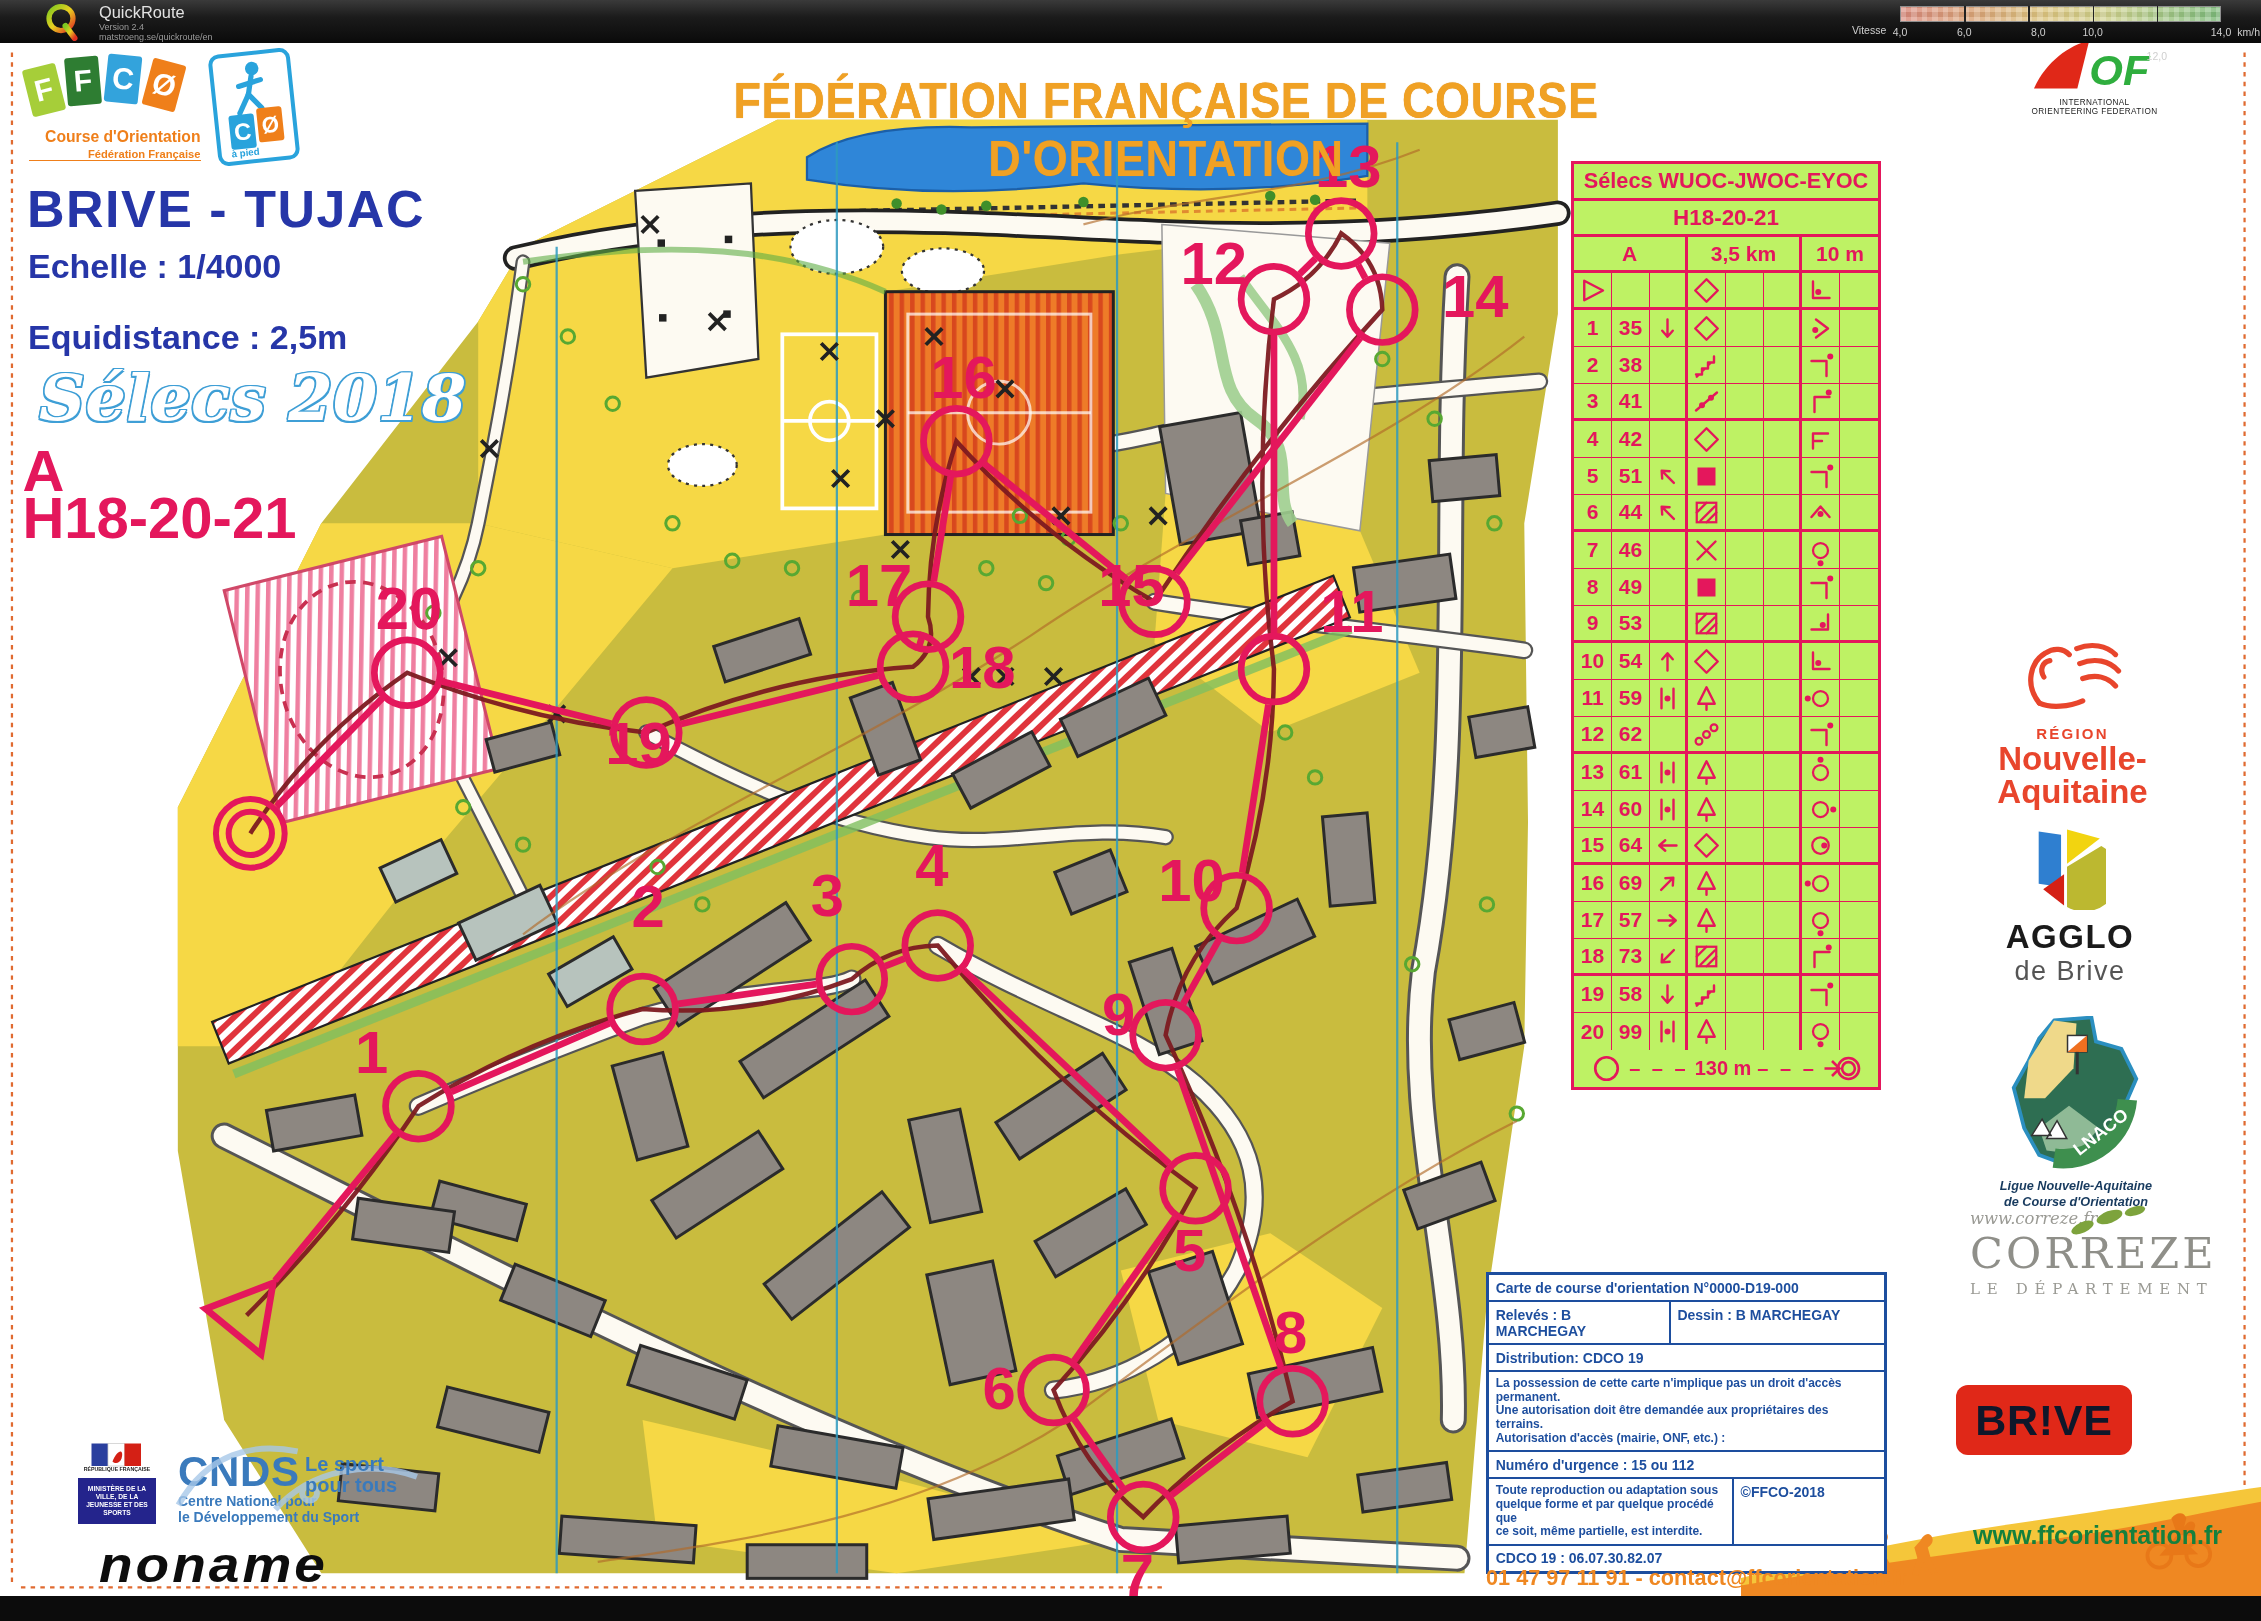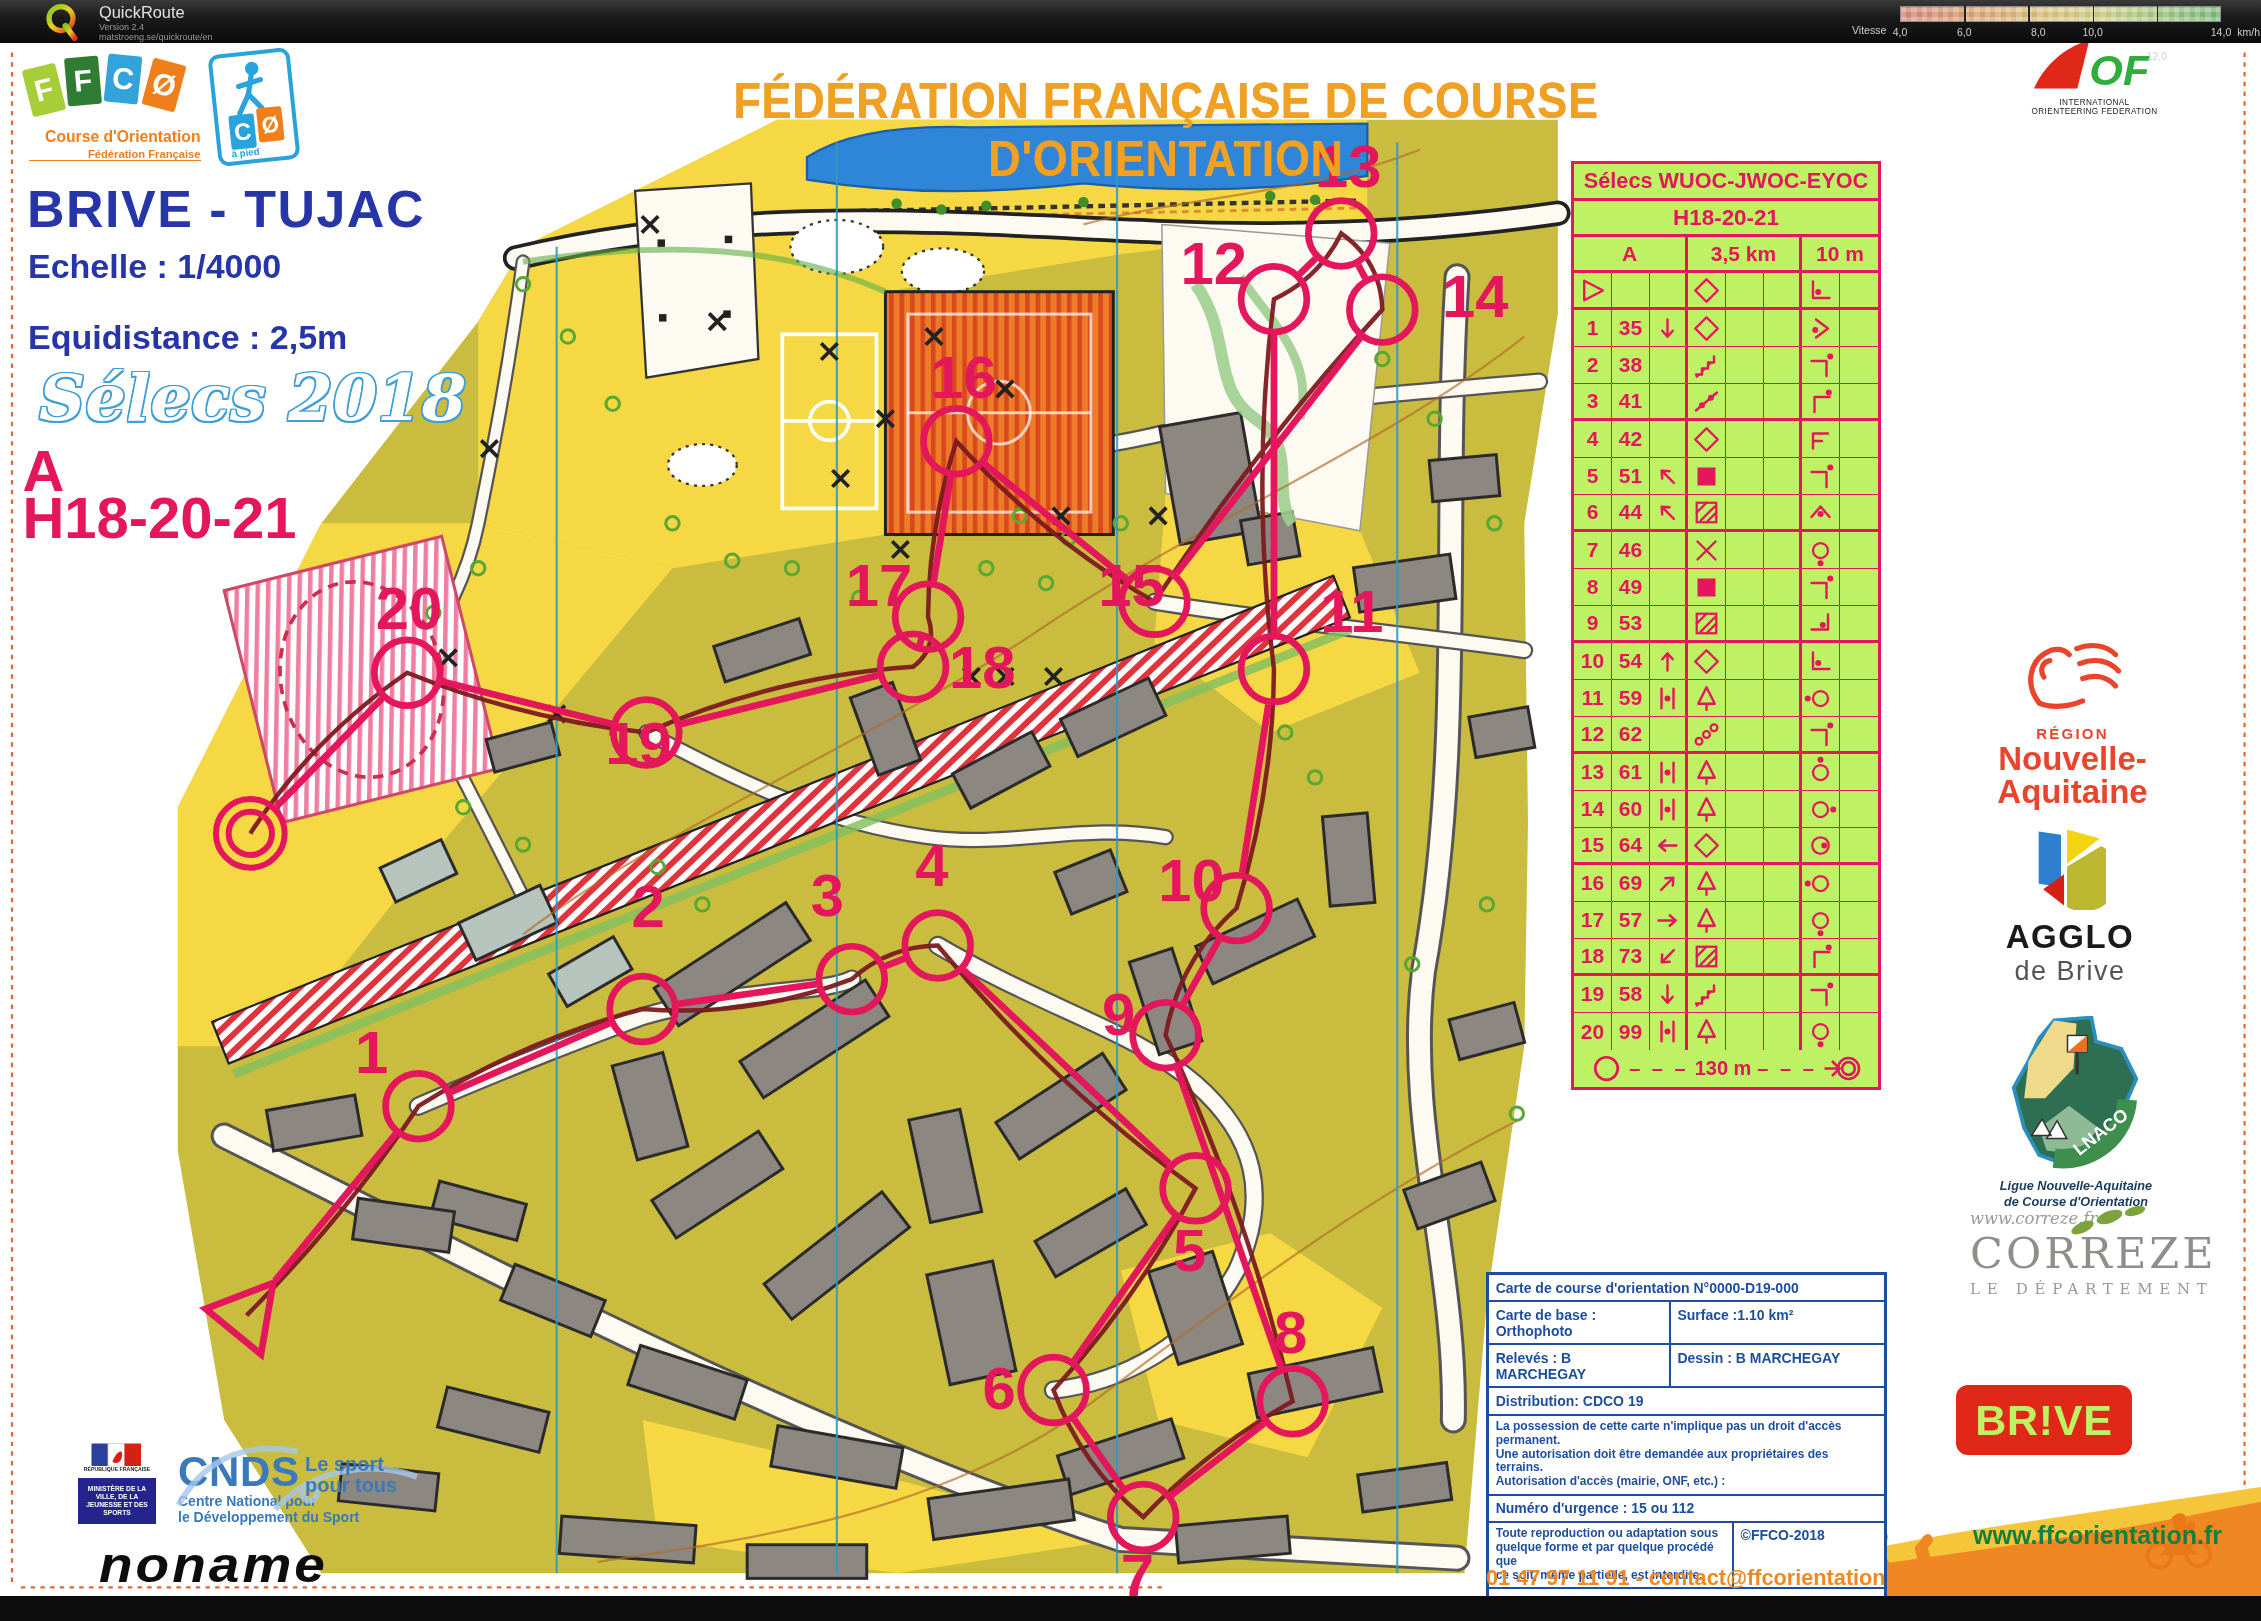--- a/index.html
+++ b/index.html
@@ -86,21 +86,21 @@
 .agglo .big{font-size:33px;font-weight:900;color:#1a1a1a;letter-spacing:1.5px;margin-top:4.5px}
 .agglo .thin{font-size:27px;font-weight:400;color:#555;letter-spacing:1.5px}
 .lnaco{position:absolute;left:1979px;top:1016px;z-index:3;width:194px;text-align:center}
 .lnaco .cap{font-size:12.7px;font-weight:800;font-style:italic;color:#173a5e;line-height:1.25;margin-top:3px}
 .correze{position:absolute;left:1970px;top:1209px;z-index:3;width:254px}
 .correze .url{font-family:"DejaVu Serif",serif;font-style:italic;font-size:16.4px;color:#9a9a94}
 .correze .nm{font-family:"DejaVu Serif",serif;font-size:43px;color:#8f8f89;letter-spacing:3px}
 .correze .dep{font-family:"DejaVu Serif",serif;font-size:15px;color:#9a9a94;letter-spacing:6.7px;margin-top:1.5px}
 .brivebox{position:absolute;left:1956px;top:1385px;width:176px;height:70px;background:#e02818;border-radius:12px;
   display:flex;align-items:center;justify-content:center;z-index:3}
-.brivebox span{color:#bef264;font-weight:900;font-size:43px;letter-spacing:0.7px}
+.brivebox span{color:#0f172a;font-weight:900;font-size:43px;letter-spacing:0.7px}
 .ffsite{position:absolute;left:1973px;top:1521px;z-index:4;color:#15803d;font-weight:800;font-size:25px}
 .contact{position:absolute;left:1486px;top:1565px;z-index:4;color:#ef8822;font-weight:800;font-size:21.7px}
 
 .ministry{position:absolute;left:78px;top:1442px;z-index:3}
 .min-box{margin-top:3px;width:78px;height:46px;background:#24248c;color:#fff;font-size:6.7px;font-weight:700;
   text-align:center;display:flex;align-items:center;justify-content:center;padding:1.5px;line-height:1.2}
 .cnds{position:absolute;left:178px;top:1448px;z-index:3;color:#3a7abc}
 .cnds .big{font-size:42px;font-weight:900;letter-spacing:0.7px}
 .cnds .tag{position:absolute;left:127px;top:6px;font-size:20px;font-weight:800;line-height:1.05;width:120px}
 .cnds .sub{font-size:14px;font-weight:800;margin-top:-3px;line-height:1.15}
@@ -974,24 +974,20 @@
         <path d="M-24,0 L-6,0 M-14,-10 L-4,0 L-14,10" stroke="#e4175c" stroke-width="3.5" fill="none"></path>
         <circle cx="8" r="14" fill="none" stroke="#e4175c" stroke-width="3.5"></circle>
         <circle cx="8" r="8.5" fill="none" stroke="#e4175c" stroke-width="3.5"></circle>
       </svg>
     </div>
   </div>
 
   <div class="infobox">
     <div class="ib-row">Carte de course d'orientation N°0000-D19-000</div>
     <div class="ib-row ib-split">
-      <div>Carte de base : Orthophoto</div>
-      <div>Surface :1.10 km²</div>
-    </div>
-    <div class="ib-row ib-split">
       <div>Relevés : B MARCHEGAY</div>
       <div>Dessin : B MARCHEGAY</div>
     </div>
     <div class="ib-row">Distribution: CDCO 19</div>
     <div class="ib-row ib-small">
       <div>La possession de cette carte n'implique pas un droit d'accès permanent.</div>
       <div>Une autorisation doit être demandée aux propriétaires des terrains.</div>
       <div>Autorisation d'accès (mairie, ONF, etc.) :</div>
     </div>
     <div class="ib-row">Numéro d'urgence : 15 ou 112</div>

